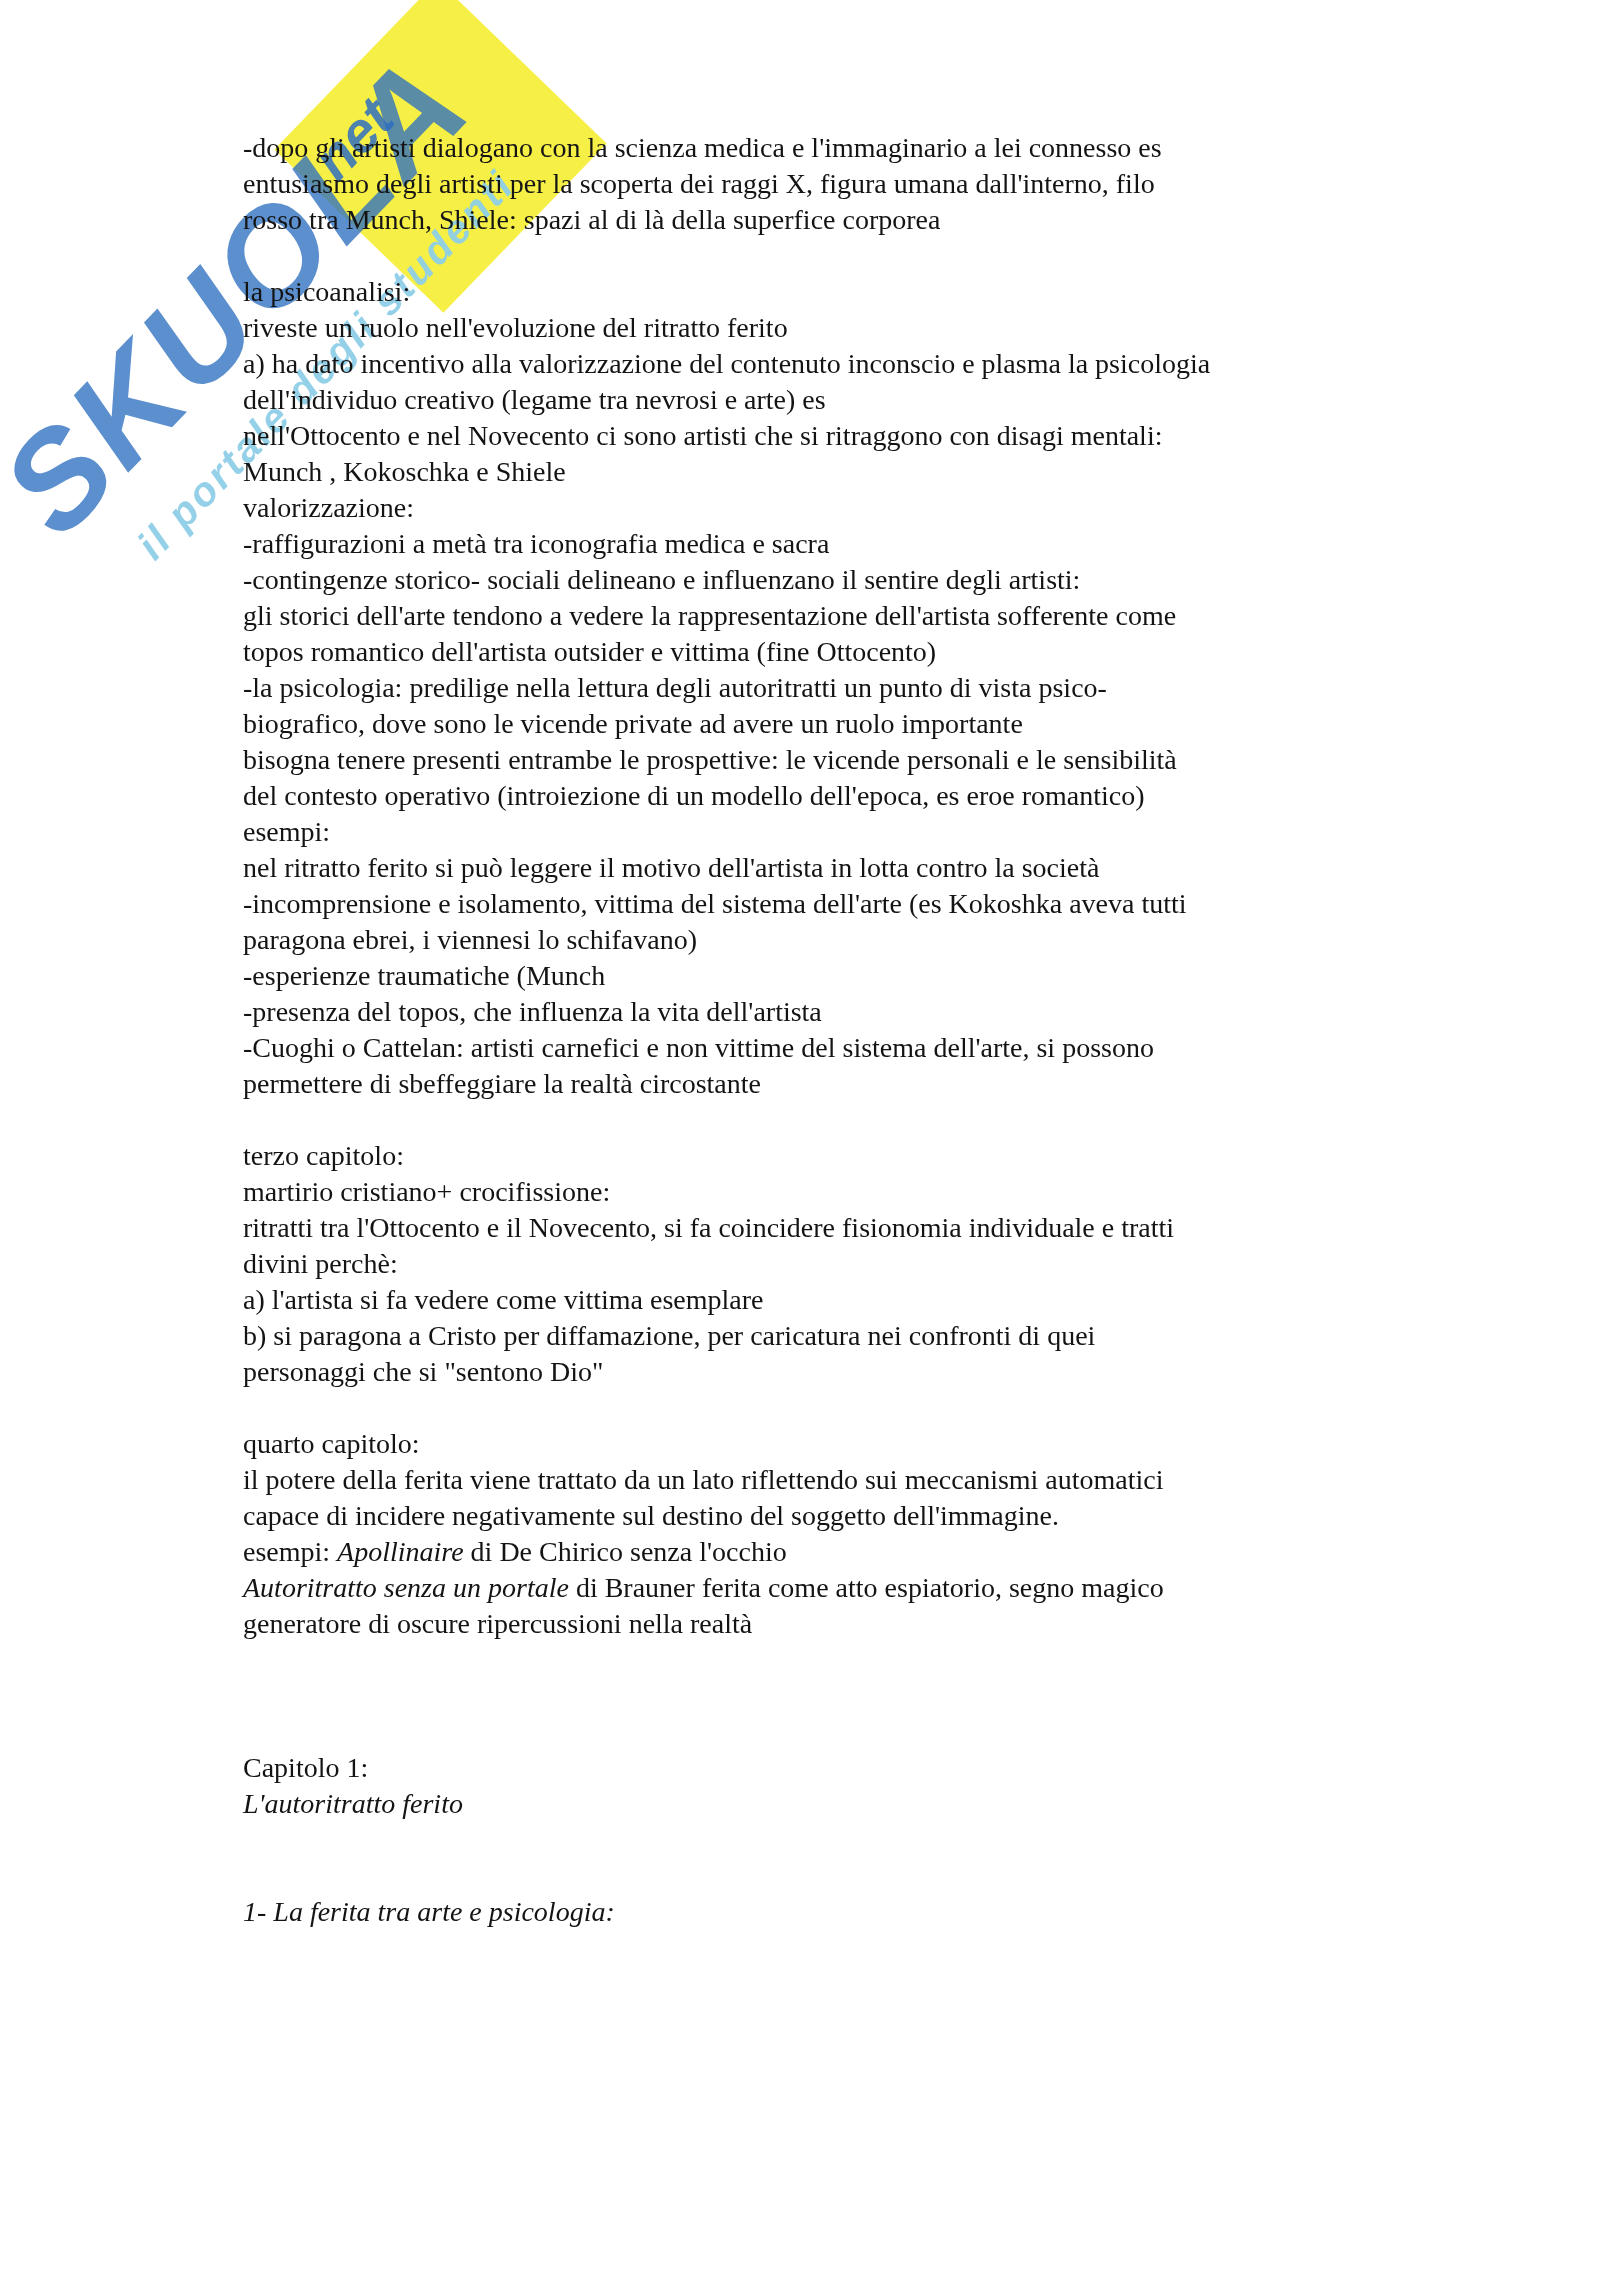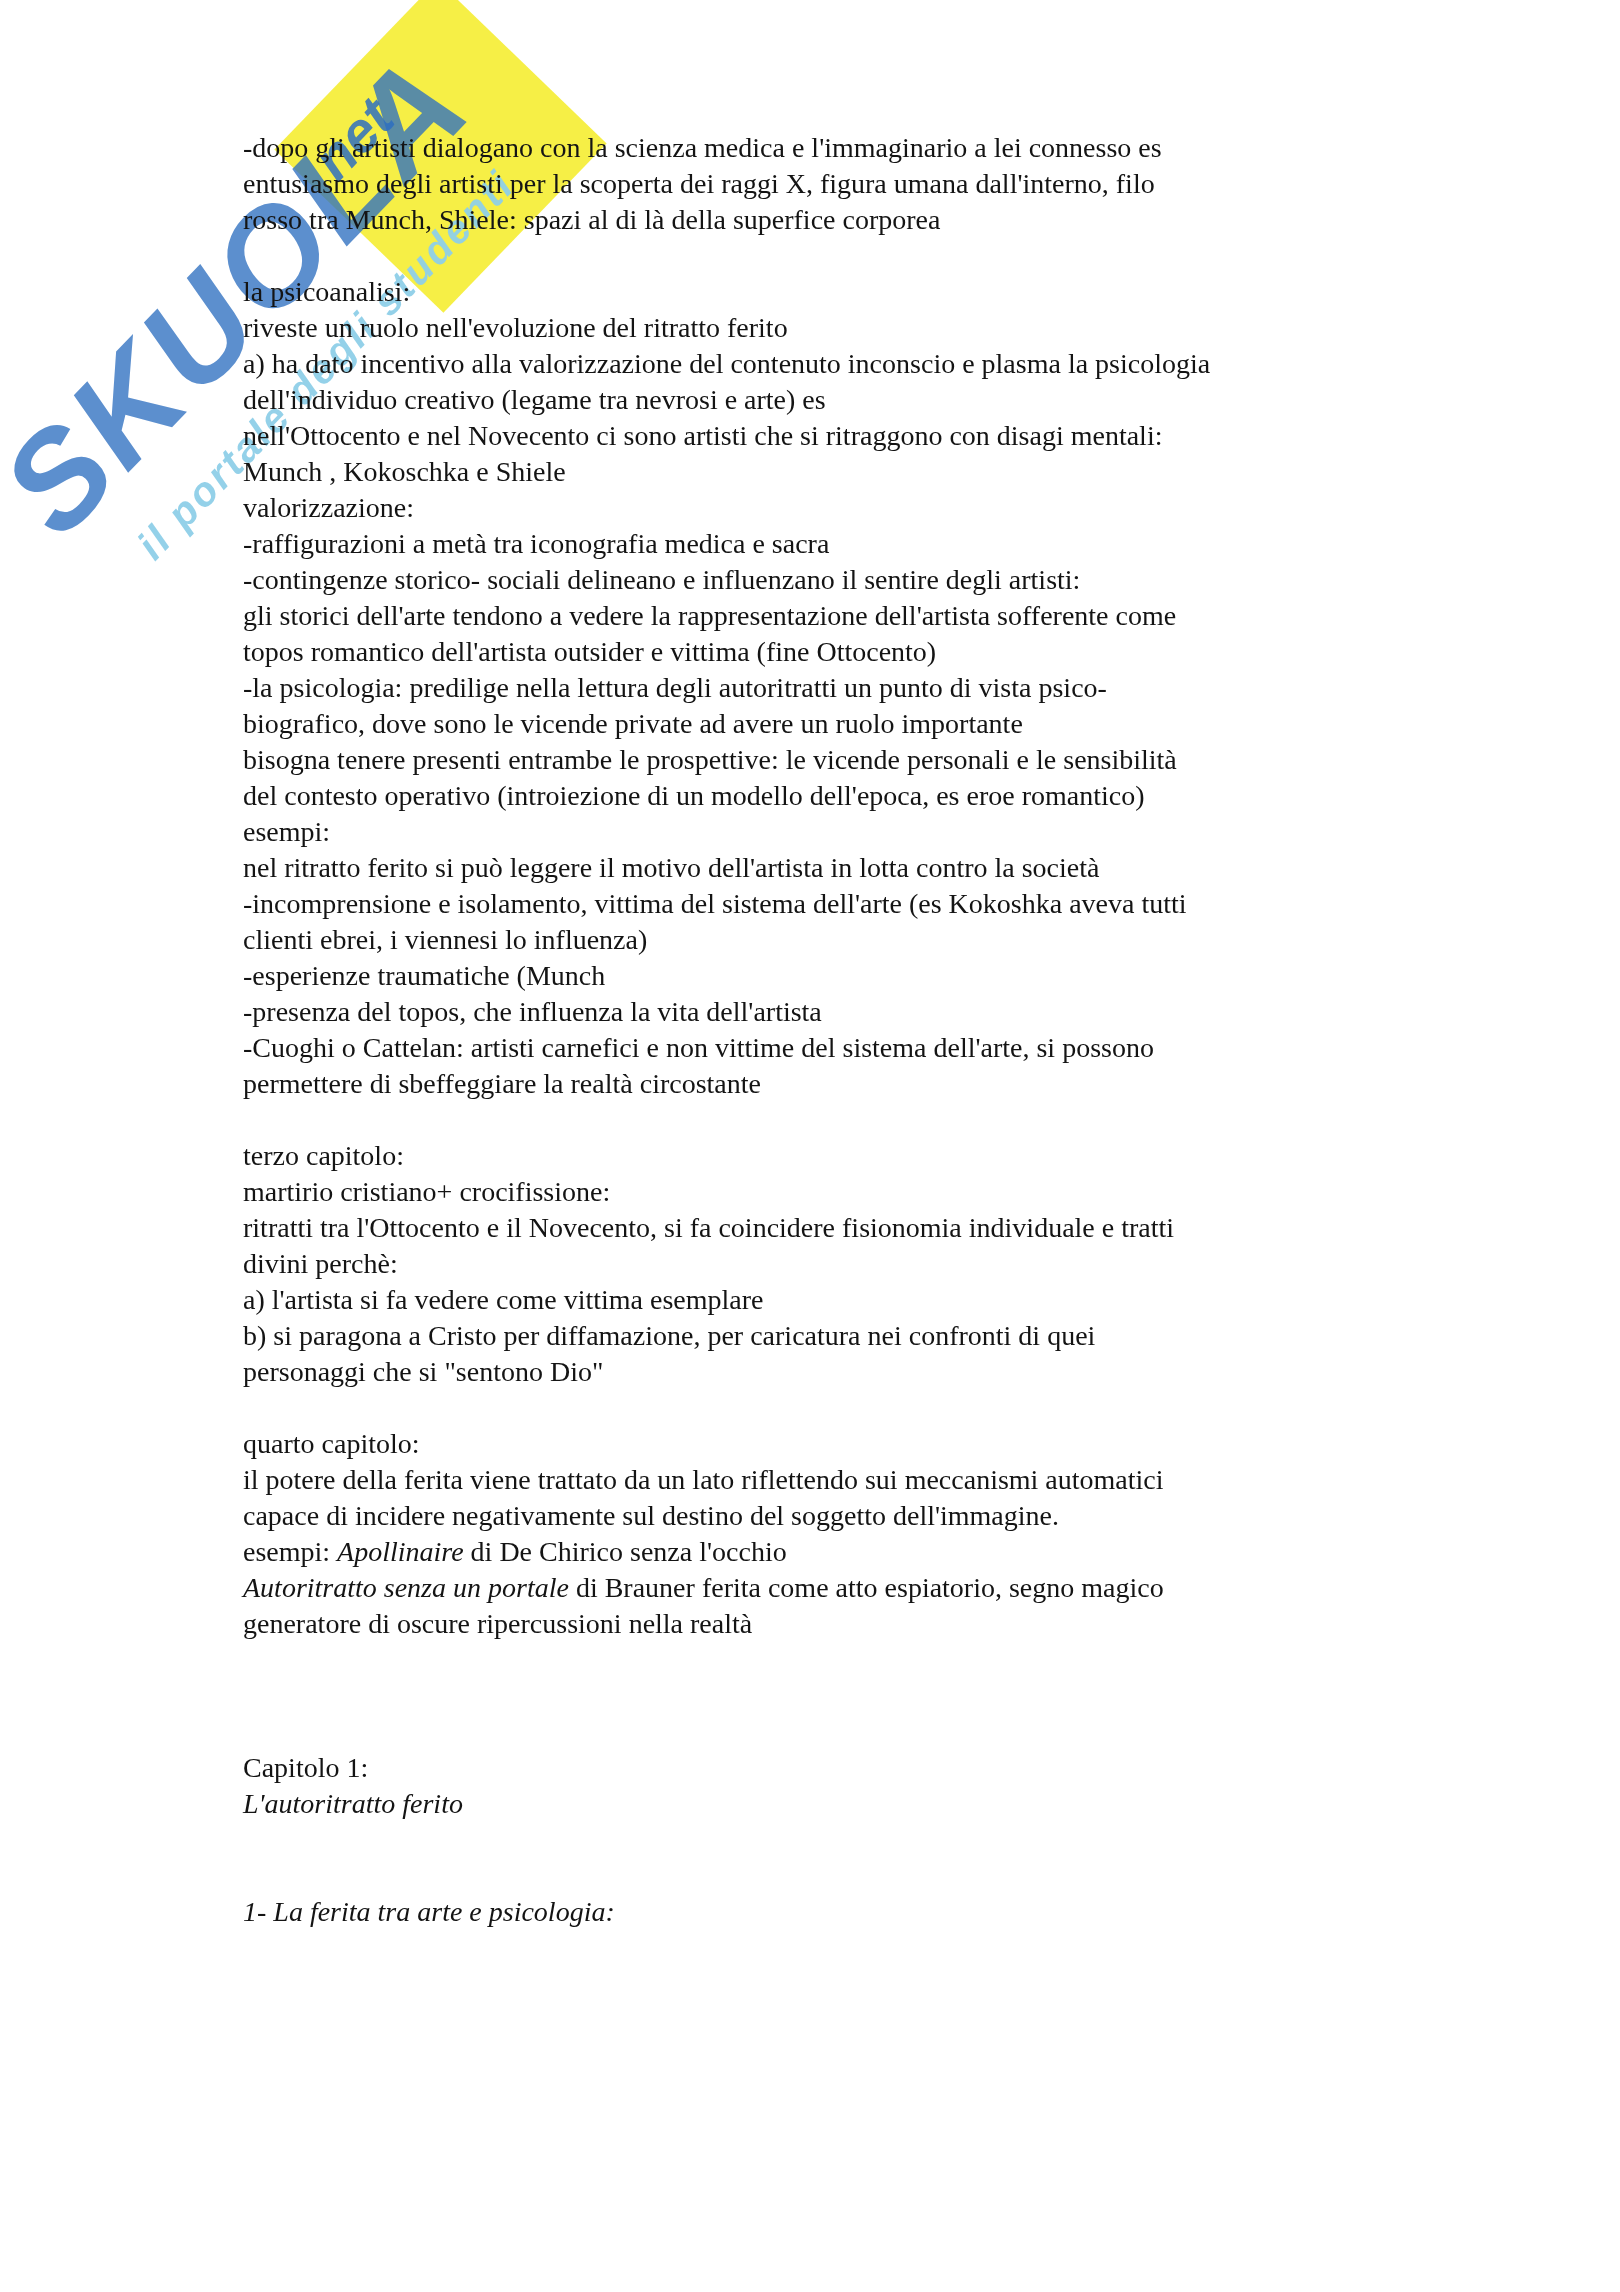--- a/index.html
+++ b/index.html
@@ -109,21 +109,21 @@
       <div class="line"><span>-contingenze storico- sociali delineano e influenzano il sentire degli artisti:</span></div>
       <div class="line"><span>gli storici dell'arte tendono a vedere la rappresentazione dell'artista sofferente come</span></div>
       <div class="line"><span>topos romantico dell'artista outsider e vittima (fine Ottocento)</span></div>
       <div class="line"><span>-la psicologia: predilige nella lettura degli autoritratti un punto di vista psico-</span></div>
       <div class="line"><span>biografico, dove sono le vicende private ad avere un ruolo importante</span></div>
       <div class="line"><span>bisogna tenere presenti entrambe le prospettive: le vicende personali e le sensibilità</span></div>
       <div class="line"><span>del contesto operativo (introiezione di un modello dell'epoca, es eroe romantico)</span></div>
       <div class="line"><span>esempi:</span></div>
       <div class="line"><span>nel ritratto ferito si può leggere il motivo dell'artista in lotta contro la società</span></div>
       <div class="line"><span>-incomprensione e isolamento, vittima del sistema dell'arte (es Kokoshka aveva tutti</span></div>
-      <div class="line"><span>clienti ebrei, i viennesi lo influenza)</span></div>
+      <div class="line"><span>paragona ebrei, i viennesi lo schifavano)</span></div>
       <div class="line"><span>-esperienze traumatiche (Munch</span></div>
       <div class="line"><span>-presenza del topos, che influenza la vita dell'artista</span></div>
       <div class="line"><span>-Cuoghi o Cattelan: artisti carnefici e non vittime del sistema dell'arte, si possono</span></div>
       <div class="line"><span>permettere di sbeffeggiare la realtà circostante</span></div>
       <div class="line">&nbsp;</div>
       <div class="line"><span>terzo capitolo:</span></div>
       <div class="line"><span>martirio cristiano+ crocifissione:</span></div>
       <div class="line"><span>ritratti tra l'Ottocento e il Novecento, si fa coincidere fisionomia individuale e tratti</span></div>
       <div class="line"><span>divini perchè:</span></div>
       <div class="line"><span>a) l'artista si fa vedere come vittima esemplare</span></div>

